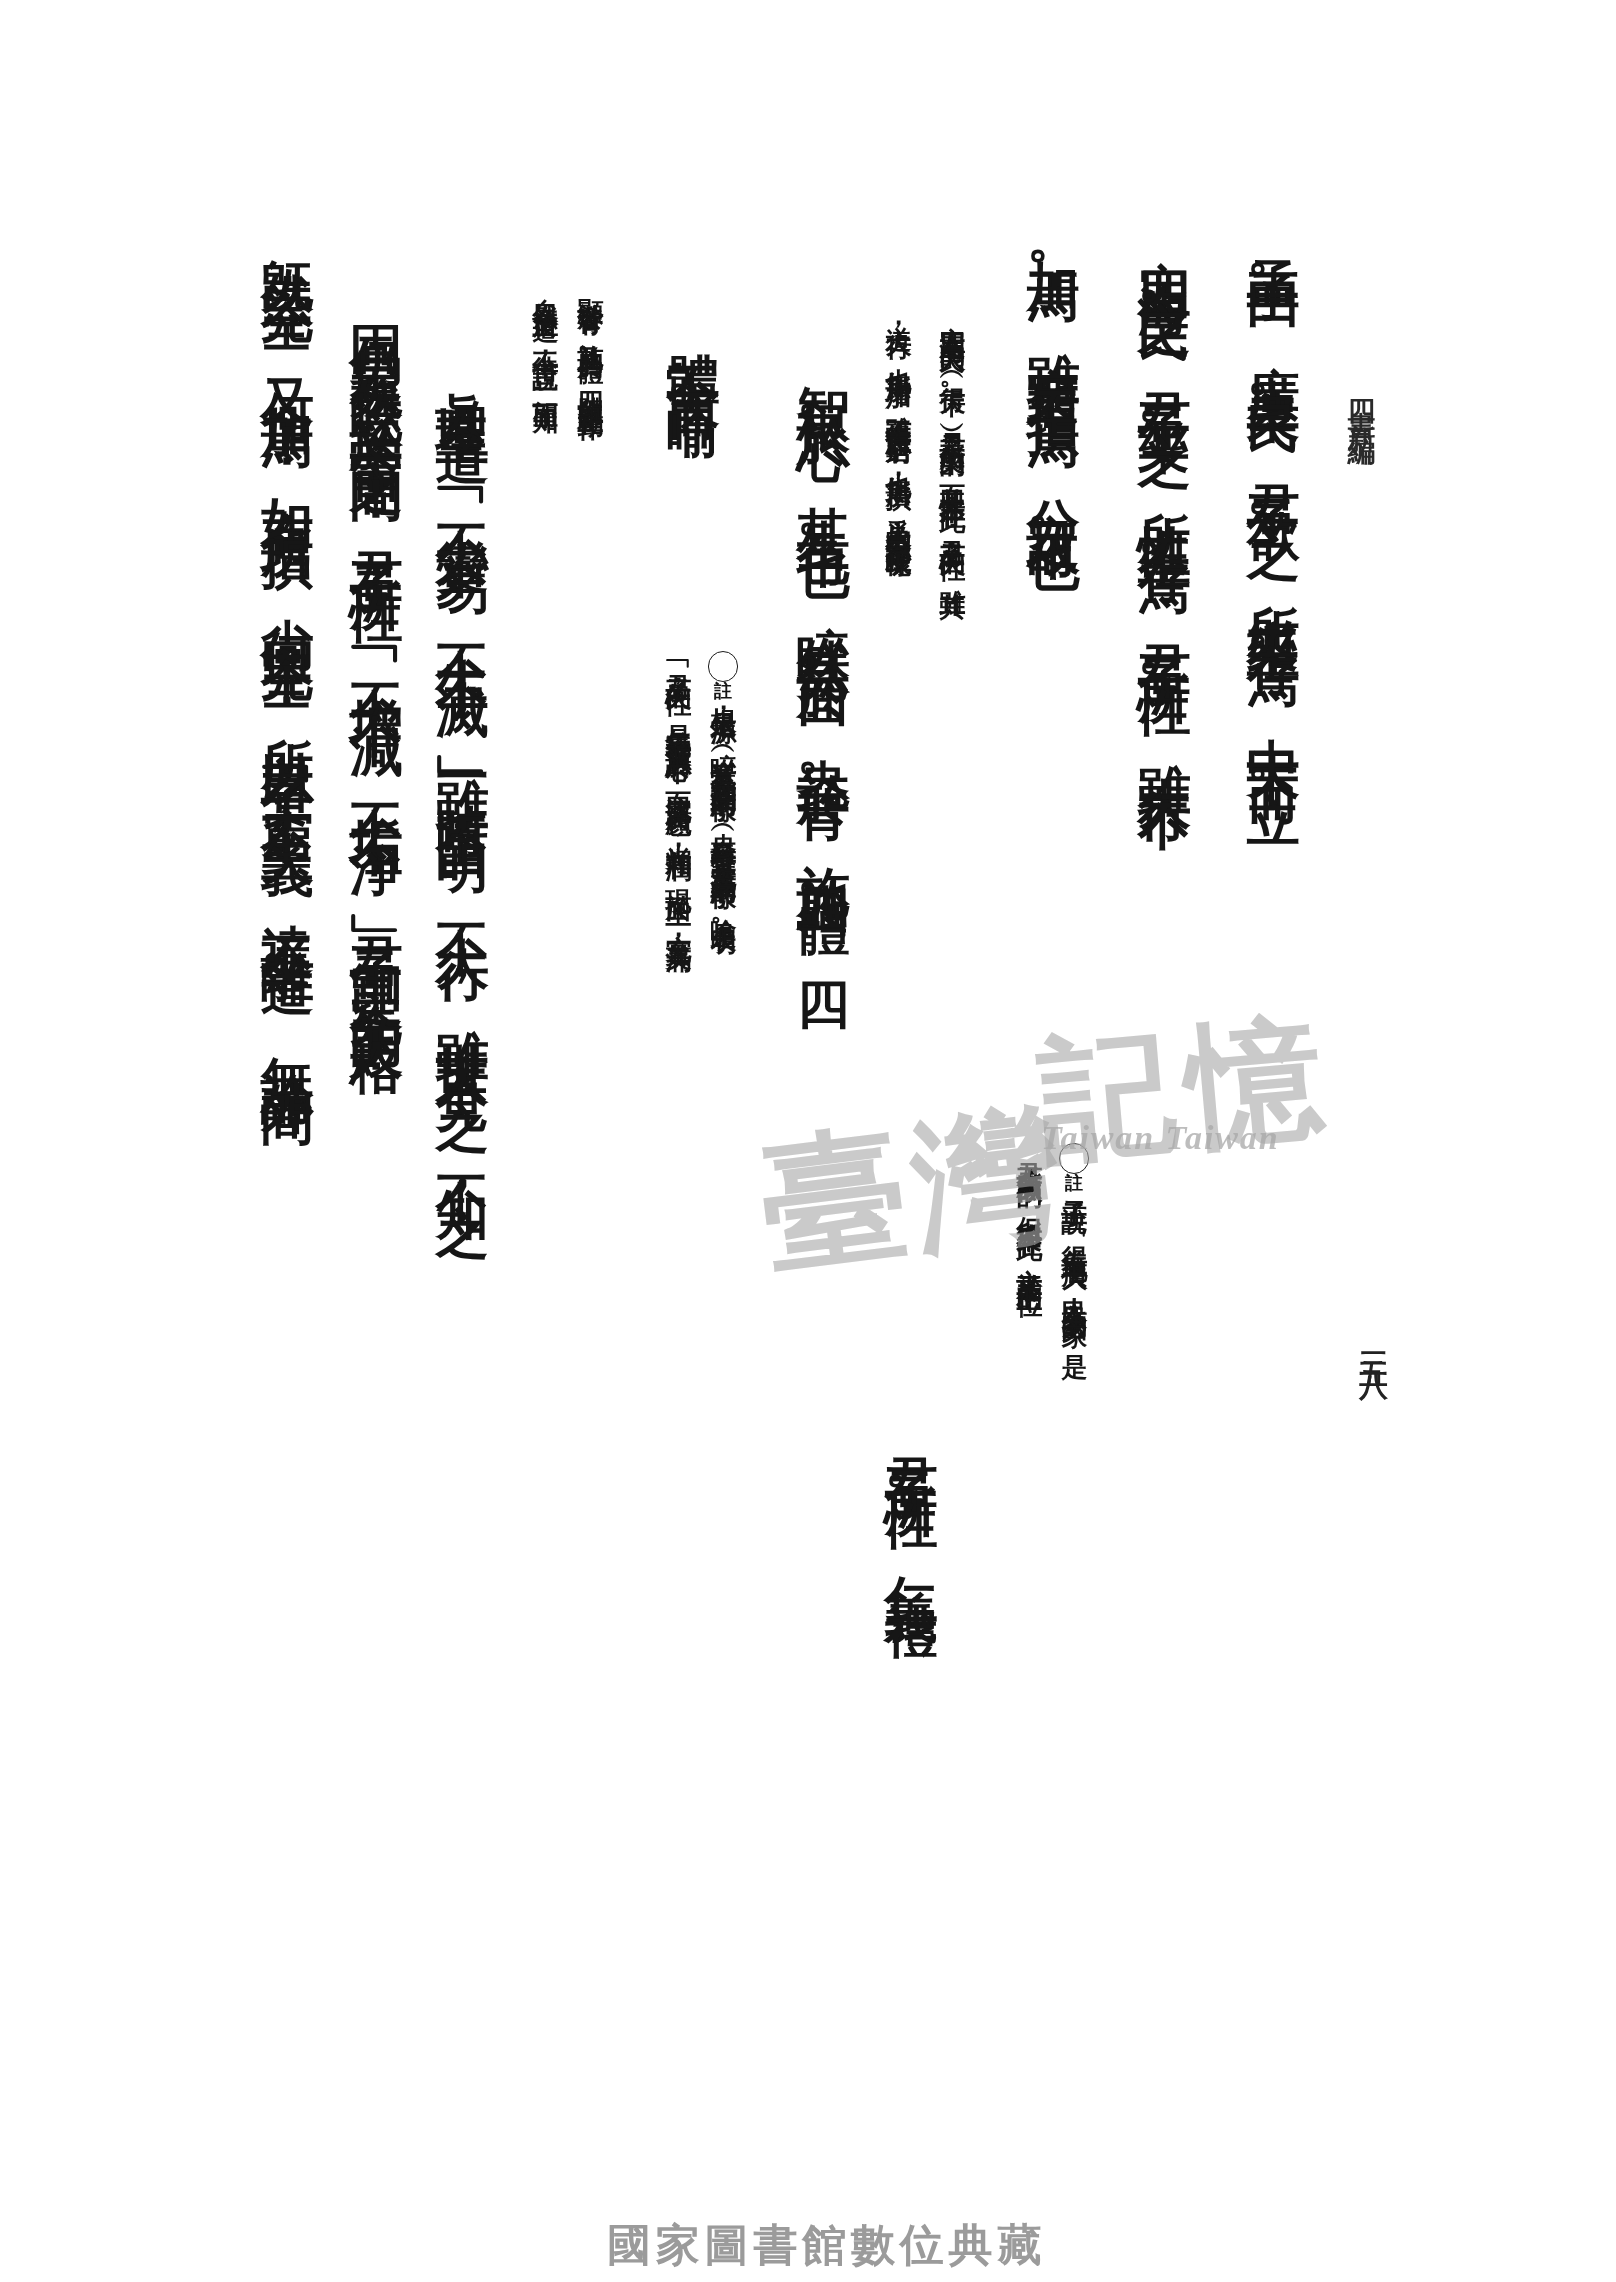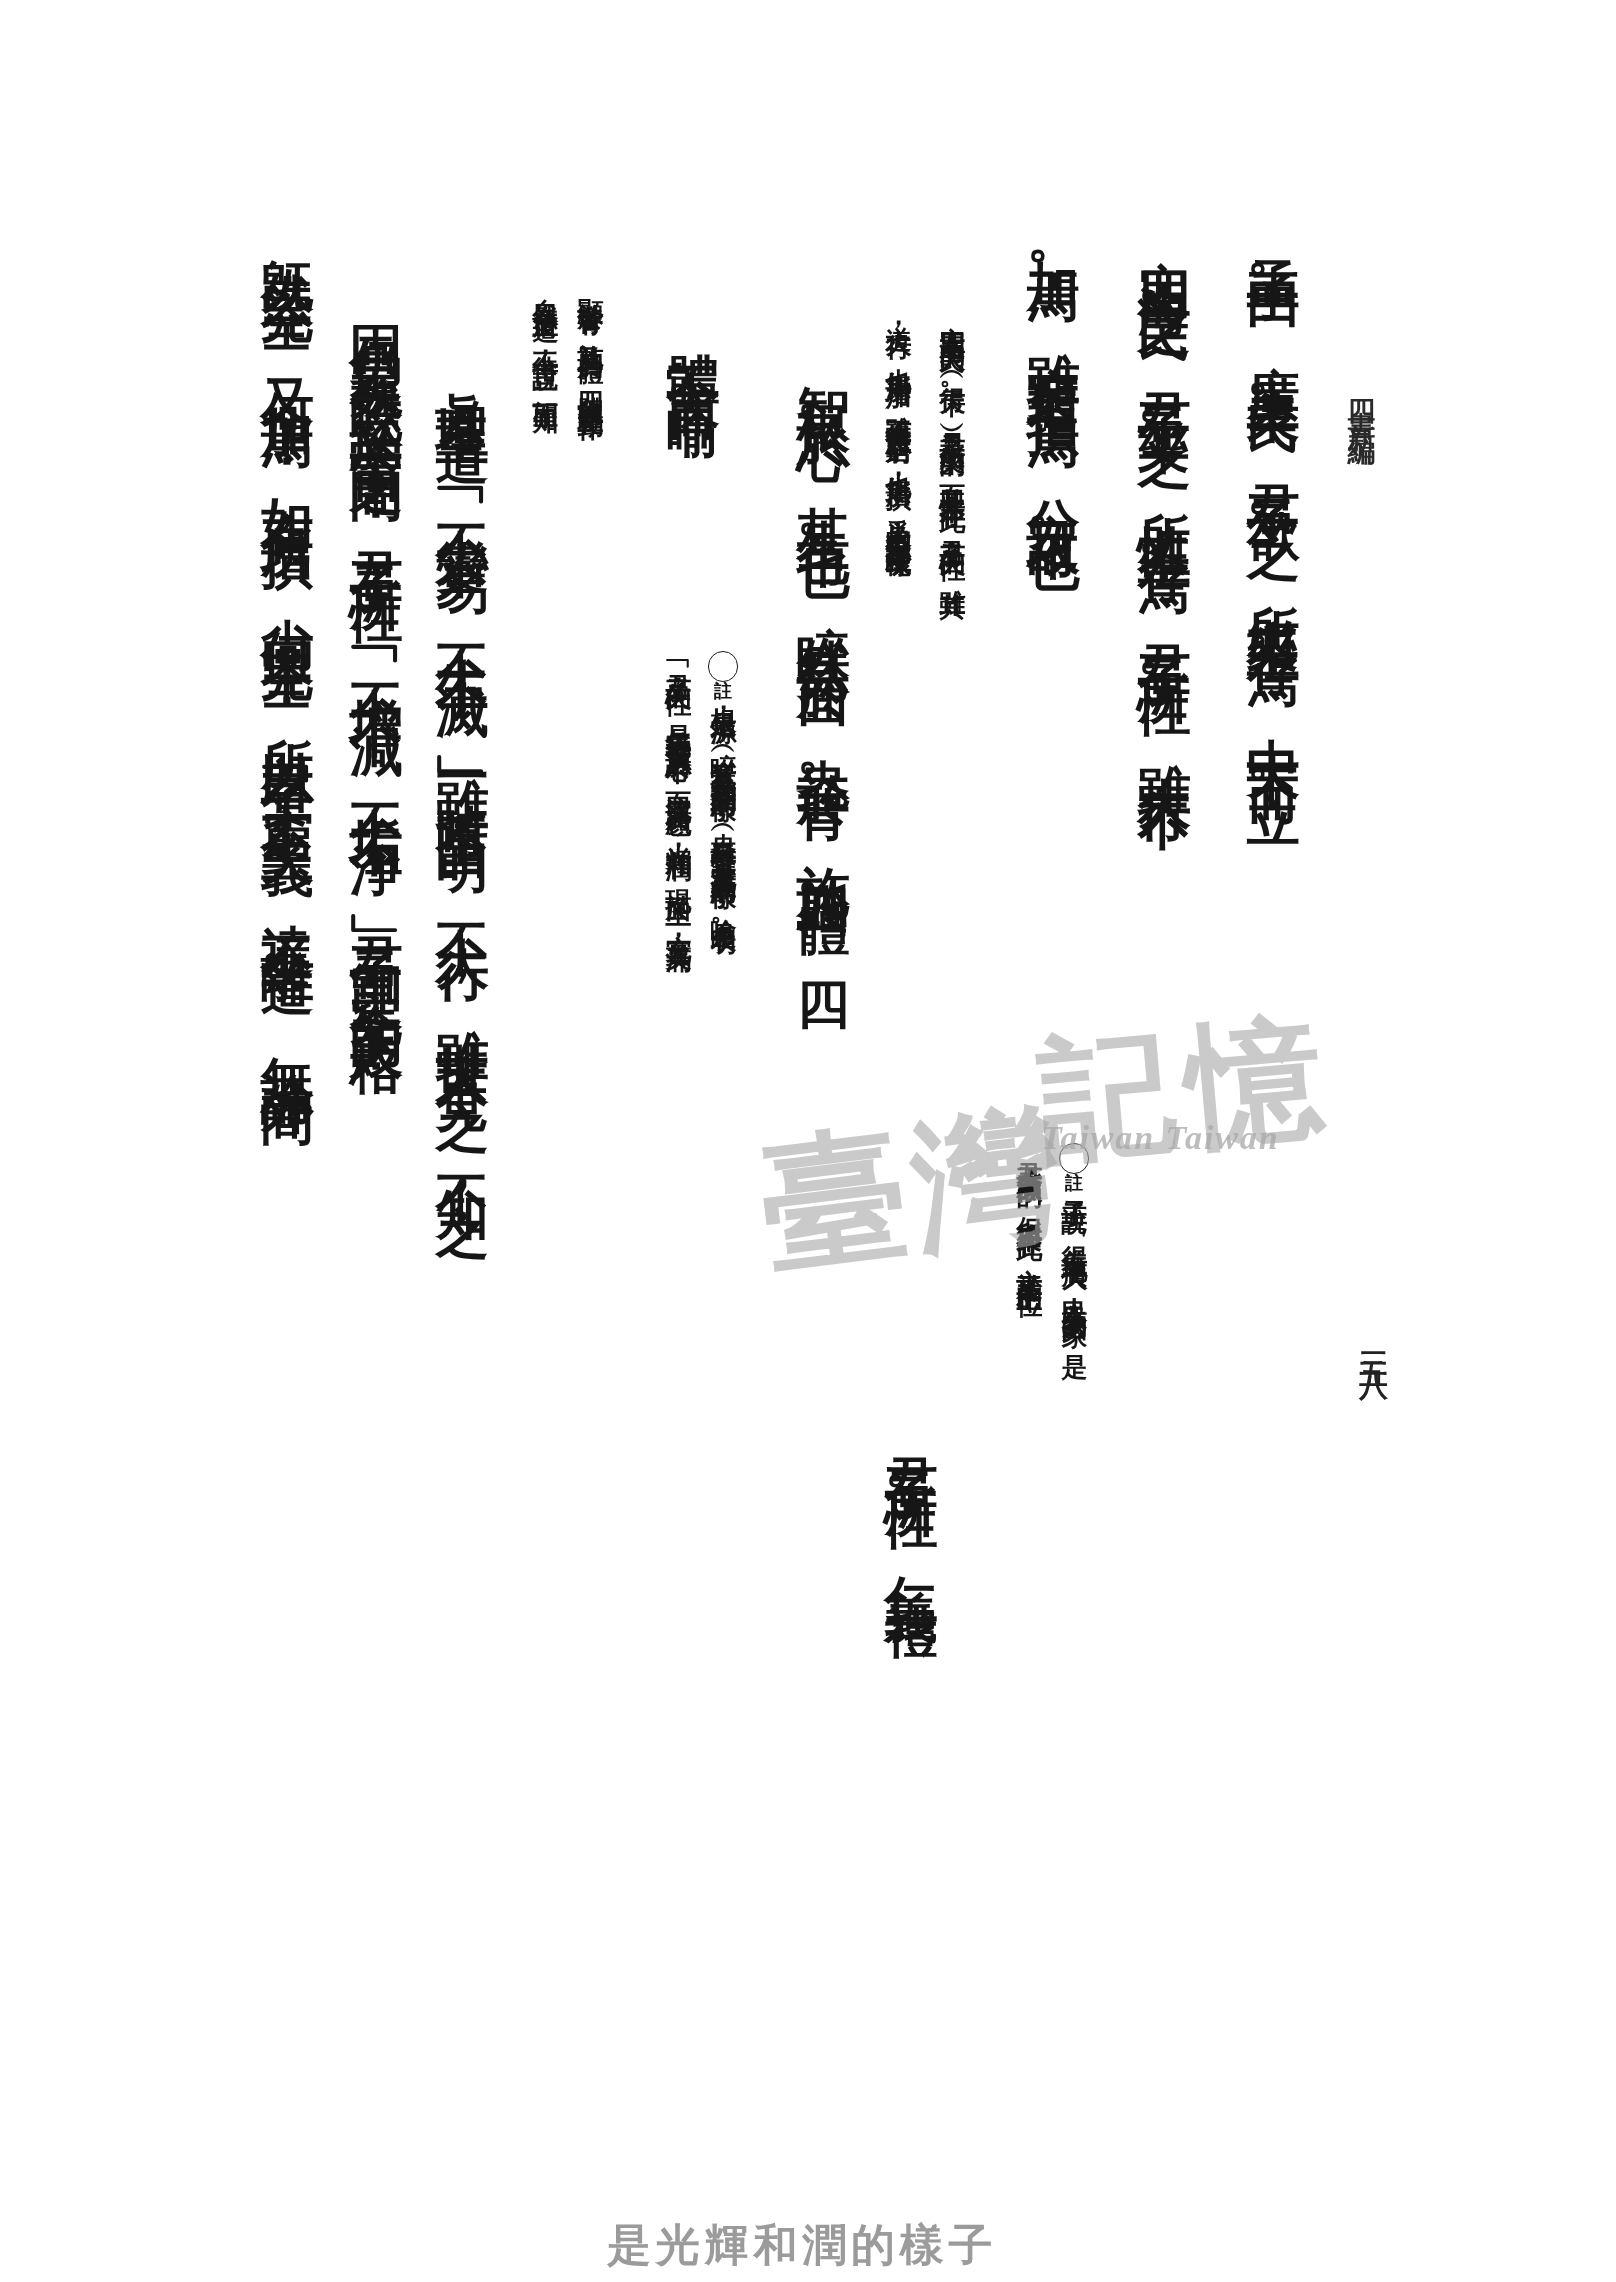--- a/index.html
+++ b/index.html
@@ -95,14 +95,14 @@
 </div>
 
 <div class="vcol" style="left:428px;top:350px;height:1579px;">眞理至道，「不變不易，不生不滅；」雖一時不昌明，不大行；雖世人不見之，不知之，</div>
 <div class="vcol" style="left:342px;top:283px;height:1617px;">固仍是巍然屹立於宇宙之間！君子所性，「不增不減，不垢不淨，」君子卽是完全的人格：</div>
 <div class="vcol" style="left:253px;top:217px;height:1702px;">旣然完全，又何加焉！如有所損，尙何完全！所以君子「窮不失義，達不離道」。無論外間</div>
 
 <div class="wm wm-cjk-left">臺灣</div>
 <div class="wm wm-cjk-right">記憶</div>
 <div class="wm wm-latin">Taiwan Taiwan</div>
 
-<div class="footer-label">是光輝和潤的樣子</div>
+<div class="footer-label">國家圖書館數位典藏</div>
 
 
 </body></html>

